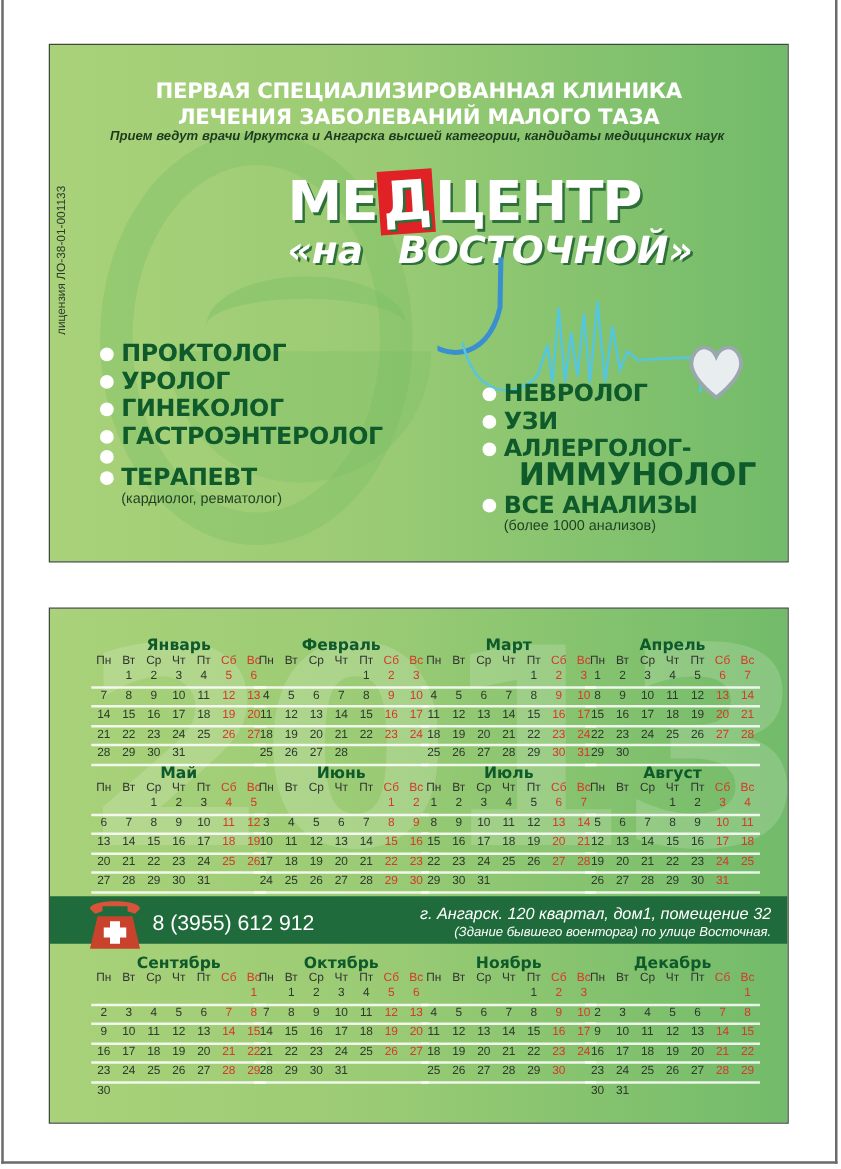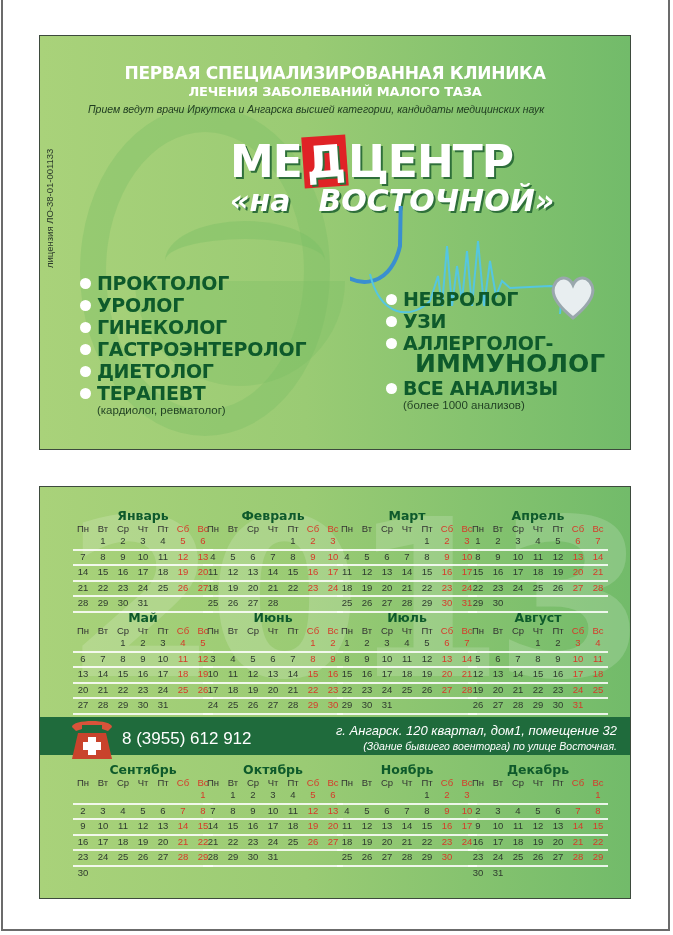--- a/index.html
+++ b/index.html
@@ -7,35 +7,35 @@
   .frame{position:absolute;left:1px;top:-2px;width:669px;height:933px;border:2px solid #6b6b6b;border-top:none;box-sizing:border-box;}
   .card{position:absolute;left:39px;width:592px;border:1.5px solid #3d4a3d;box-sizing:border-box;overflow:hidden;
         background:linear-gradient(90deg,#a9d27a 0%,#9acb74 45%,#72bb6a 100%);}
   .card.top{top:35px;height:415px;}
   .card.bottom{top:486px;height:413px;}
   .emblem{position:absolute;left:40px;top:70px;width:250px;height:330px;border-radius:50%;border:26px solid rgba(120,190,100,0.35);box-sizing:border-box;}
   .emblem-bowl{position:absolute;left:95px;top:245px;width:210px;height:105px;border-radius:0 0 105px 105px;background:rgba(120,190,100,0.32);}
   .snake-head{position:absolute;left:125px;top:185px;width:160px;height:80px;border-radius:50%;border-top:18px solid rgba(120,190,100,0.4);box-sizing:border-box;}
   .h1{position:absolute;left:0;width:100%;text-align:center;color:#fff;font-family:"DejaVu Sans",sans-serif;font-weight:bold;}
   .t1{top:27px;font-size:17px;letter-spacing:-0.3px;}
-  .t2{top:48px;font-size:13px;letter-spacing:-0.2px;}
-  .t3{position:absolute;left:48px;top:67px;font-size:10.5px;font-style:italic;color:#1d3a1f;font-family:"Liberation Sans",sans-serif;}
+  .t2{top:48px;font-size:17px;letter-spacing:-0.2px;}
+  .t3{position:absolute;left:48px;top:67px;font-size:10.5px;font-style:italic;color:#1d3a1f;font-family:"Liberation Sans",sans-serif;font-weight:bold;}
   .license{position:absolute;left:4px;top:232px;transform:rotate(-90deg);transform-origin:0 0;font-size:9.5px;color:#2b3a2b;font-family:"Liberation Sans",sans-serif;white-space:nowrap;}
   .logo-main{position:absolute;left:190px;top:100px;font-size:44px;font-weight:bold;color:#fff;letter-spacing:-1px;font-family:"DejaVu Sans",sans-serif;text-shadow:2px 2px 0 #2e6f3a;}
   .logo-main .d-box{display:inline-block;background:#e02226;padding:0 3px;margin:0 1px;transform:rotate(-4deg);}
   .logo-sub{position:absolute;left:190px;top:147px;font-size:30px;font-weight:bold;color:#fff;font-family:"DejaVu Sans",sans-serif;text-shadow:2px 2px 0 #2e6f3a;font-style:italic;}
   .logo-sub .q{margin-right:28px;}
   .ecg{position:absolute;left:310px;top:170px;}
   .specs{position:absolute;font-family:"DejaVu Sans",sans-serif;}
   .spec{display:flex;align-items:center;font-weight:bold;color:#0e5a2b;font-size:19px;line-height:22px;letter-spacing:-0.3px;}
   .dot{width:11px;height:11px;border-radius:50%;background:#fff;margin-right:6px;flex:none;}
   .spec-note{font-size:11.5px;color:#1f3f22;margin-left:17px;line-height:12px;font-family:"Liberation Sans",sans-serif;}
   .spec2{font-size:25px;font-weight:bold;color:#0e5a2b;margin-left:29px;line-height:20px;}
   .specs.left{left:40px;top:236px;}
-  .specs.right{left:346px;top:252px;}
+  .specs.right{left:346px;top:268px;}
   .heart{position:absolute;left:508px;top:236px;}
   .year{position:absolute;font-size:220px;font-weight:bold;color:rgba(255,255,255,0.16);font-family:"DejaVu Sans",sans-serif;left:25px;top:-15px;letter-spacing:-10px;}
   .cal{position:absolute;width:140px;font-family:"Liberation Sans",sans-serif;}
   .cal .mname{text-align:center;font-weight:bold;color:#0e5a2b;font-size:12.5px;height:14px;line-height:14px;font-family:"DejaVu Sans",sans-serif;}
   .cal .dows,.cal .week{display:flex;}
   .cal .dows span,.cal .week span{width:20px;text-align:center;font-size:9.5px;}
   .cal .dows span{color:#333;height:12px;line-height:12px;}
   .cal .week{height:13.5px;line-height:12px;border-bottom:2px solid rgba(255,255,255,0.85);}
   .cal .week span{color:#2f3a2f;}
   .cal .week span.we, .cal .dows span.we{color:#d63a2a;}
@@ -88,21 +88,20 @@
     <div class="spec">
         <span class="dot"></span>
         <span>ГИНЕКОЛОГ</span>
       </div>
     <div class="spec">
         <span class="dot"></span>
         <span>ГАСТРОЭНТЕРОЛОГ</span>
       </div>
     <div class="spec">
         <span class="dot"></span>
-        <span>ДИЕТОЛОГ</span>
       </div>
     <div class="spec">
         <span class="dot"></span>
         <span>ТЕРАПЕВТ</span>
       </div>
     <div class="spec-note">(кардиолог, ревматолог)</div>
   </div>
 
   <div class="specs right">
     <div class="spec">

